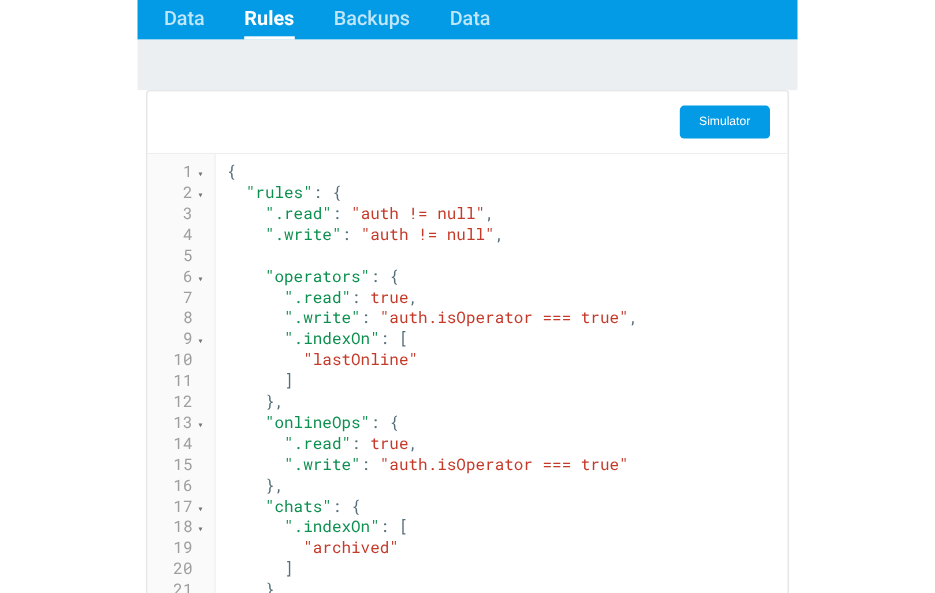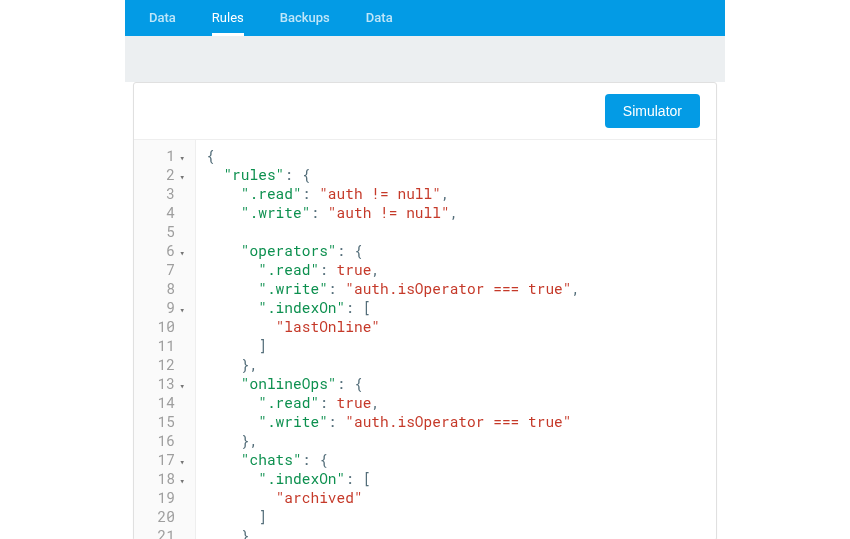--- a/index.html
+++ b/index.html
@@ -1,24 +1,24 @@
 <!DOCTYPE html>
 <html><head>
 <meta charset="utf-8">
 <style>
   * { box-sizing: border-box; margin: 0; padding: 0; }
   html, body { width: 850px; height: 539px; font-family: "Roboto", "Helvetica Neue", Arial, sans-serif; background: #fff; }
   .page { width: 850px; height: 539px; background: #fff; }
   .bluebar { width: 600px; height: 36px; background: #039be5; margin-left: 125px; display: flex; align-items: center; padding-left: 24px; }
-  .tab { color: rgba(255,255,255,0.75); font-size: 13px; font-weight: 500; margin-right: 36px; height: 36px; line-height: 36px; cursor: pointer; }
-  .tab.active { color: #fff; font-weight: 400; border-bottom: 3px solid #fff; }
+  .tab { color: rgba(255,255,255,0.75); font-size: 18px; font-weight: 500; margin-right: 36px; height: 36px; line-height: 36px; cursor: pointer; }
+  .tab.active { color: #fff; font-weight: 700; border-bottom: 3px solid #fff; }
   .graystrip { width: 600px; height: 46px; background: #eceff1; margin-left: 125px; }
   .card { position: relative; width: 584px; margin-left: 133px; background: #fff; border: 1px solid #e0e0e0; border-radius: 3px; box-shadow: 0 1px 2px rgba(0,0,0,0.04); }
   .card-header { height: 56px; display: flex; align-items: center; justify-content: flex-end; padding: 0 16px; }
-  .sim-btn { background: #039be5; color: #fff; border: none; border-radius: 4px; font-size: 14px; font-weight: 500; padding: 9px 18px; cursor: pointer; }
+  .sim-btn { background: #039be5; color: #fff; border: none; border-radius: 4px; font-size: 11px; font-weight: 500; padding: 9px 18px; cursor: pointer; }
   .editor { display: flex; border-top: 1px solid #eee; font-family: "Roboto Mono", Menlo, Consolas, monospace; font-size: 14.5px; line-height: 19px; height: 401px; overflow: hidden; }
   .gutter { background: #fafafa; color: #9e9e9e; text-align: right; user-select: none; padding: 6px 0; flex: 0 0 62px; border-right: 1px solid #eee; }
   .gutter-line { padding-right: 10px; height: 19px; }
   .gutter-line .fold { color: #757575; font-size: 9px; margin-left: 3px; display: inline-block; width: 7px; }
   .code { padding: 6px 0 6px 10px; white-space: pre; color: #222; }
   .k  { color: #0d904f; }  
   .s  { color: #c53929; }  
   .tr { color: #c53929; text-align: center; }  
   .p  { color: #546e7a; }  
 </style>

